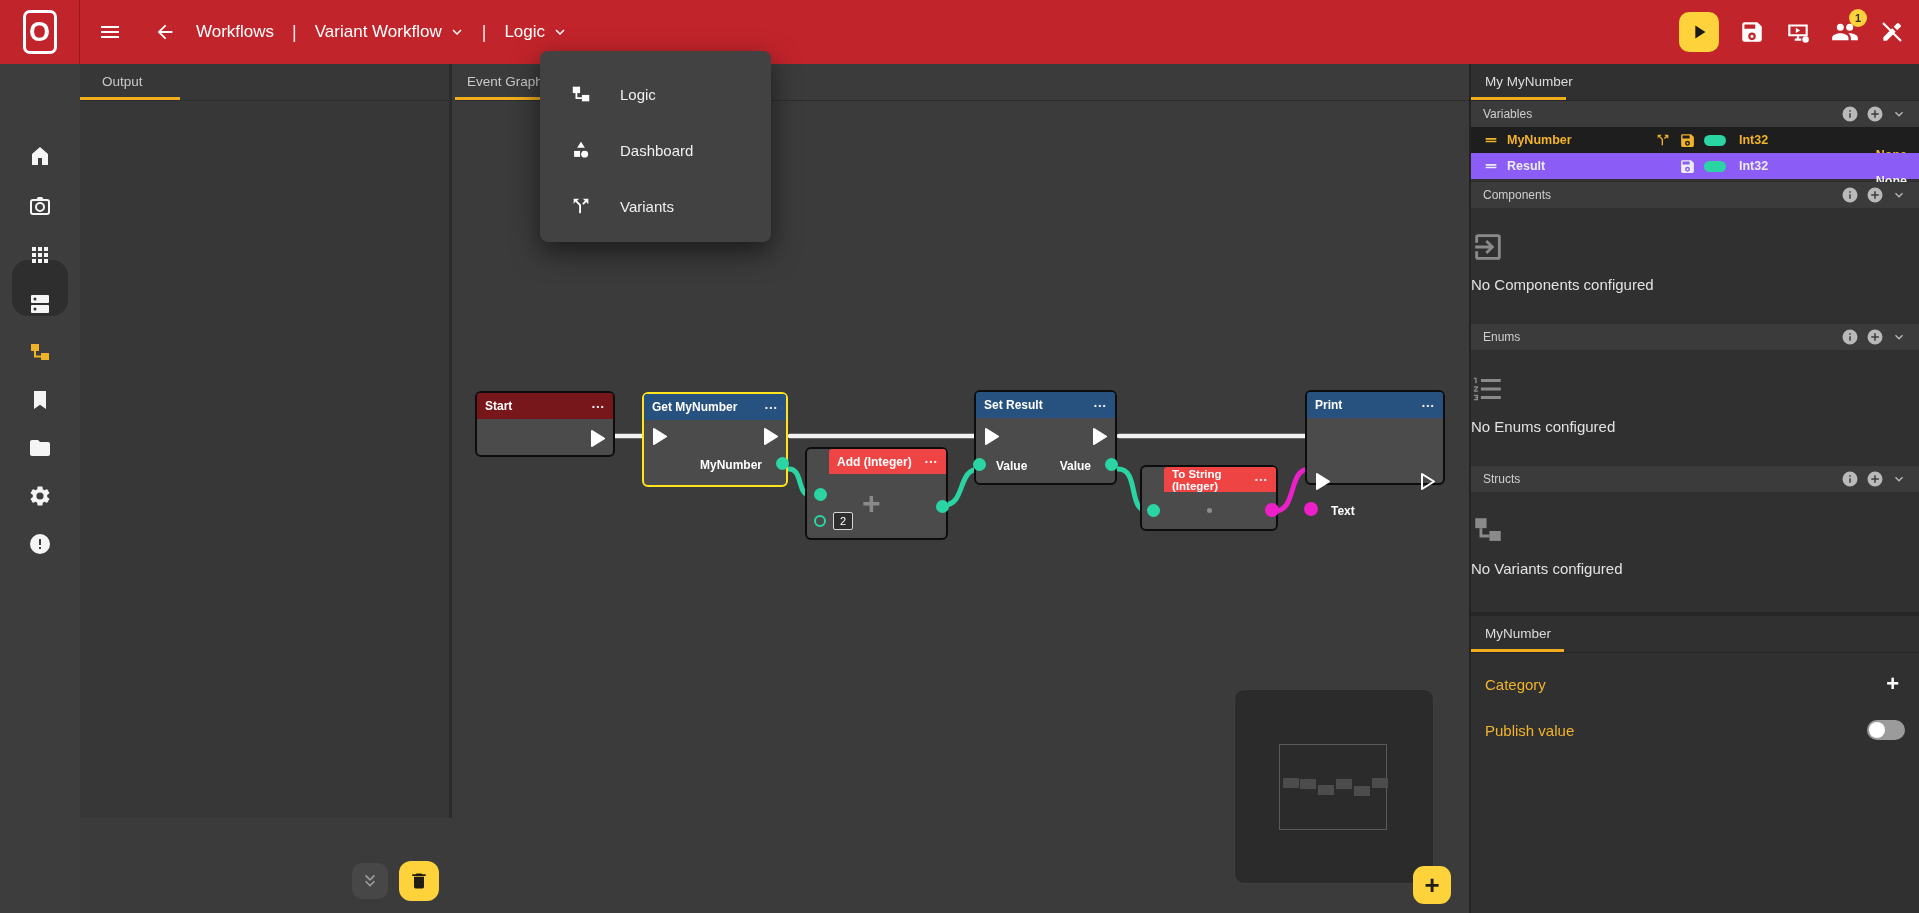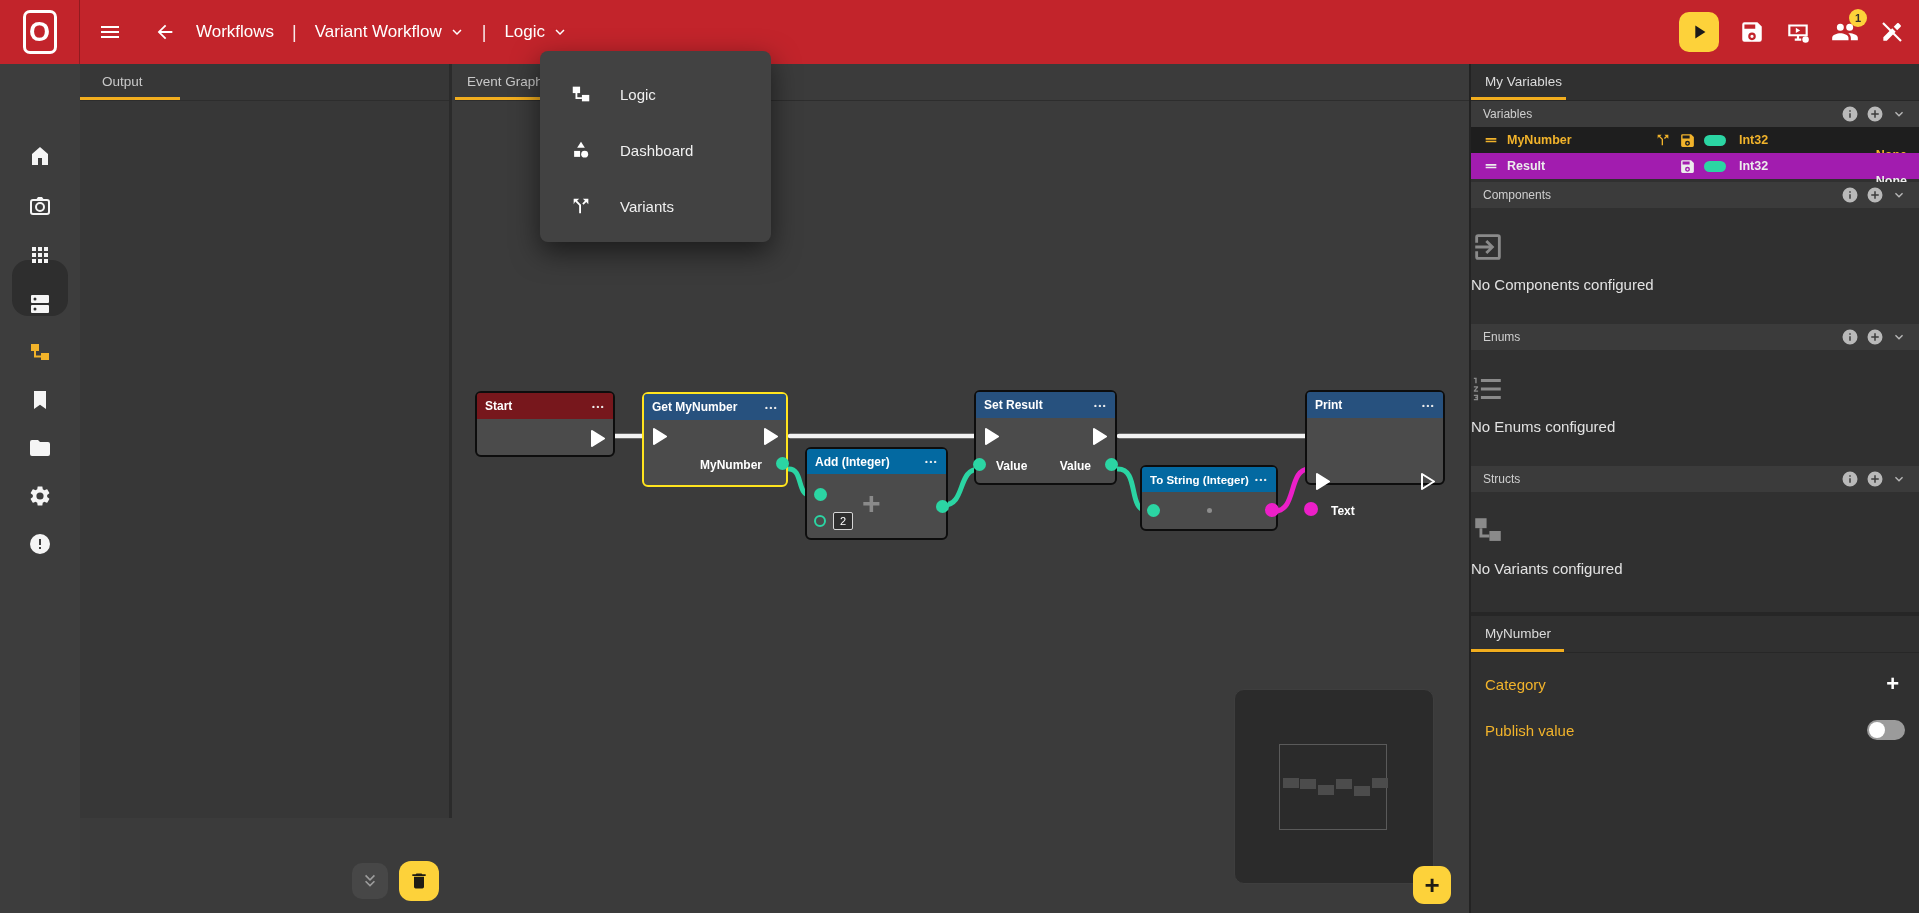--- a/index.html
+++ b/index.html
@@ -50,21 +50,21 @@
   .menu-item { height:56px; display:flex; align-items:center; padding-left:30px; gap:28px;
                color:#f0f0f0; font-size:15px; cursor:pointer; }
   .menu-item .icon { color:#fff; }
 
   
   .node { position:absolute; background:#4b4b4b; border:2px solid #0d0d0d; border-radius:6px; z-index:3; }
   .node.selected { border-color:#ffe41e; }
   .node-header { height:26px; display:flex; align-items:center; justify-content:space-between;
                  padding:0 8px; border-radius:3px 3px 0 0; color:#fff; font-size:12px; font-weight:bold; }
   .node-menu { font-size:8px; letter-spacing:1.5px; color:#f0f0f0; cursor:pointer; }
-  .hdr-red { background:#77171c; } .hdr-blue { background:#27517e; } .hdr-green { background:#0369a1; }
+  .hdr-red { background:#77171c; } .hdr-blue { background:#27517e; } .hdr-green { background:#ef4444;margin-left:22px; }
   .node-body { position:relative; }
   .exec { position:absolute; width:15px; height:17px; }
   .pin { position:absolute; border-radius:50%; }
   .pin.teal { width:13px; height:13px; background:#2bd5a3; }
   .pin.teal.hollow { width:12px; height:12px; background:transparent; border:2px solid #2bd5a3; }
   .pin.magenta { width:14px; height:14px; background:#ec1fc8; }
   .pin-label { position:absolute; color:#fff; font-size:12px; font-weight:bold; }
   .value-box { position:absolute; background:#2e2e2e; border:1px solid #d6d6d6; border-radius:2px;
                color:#fff; font-size:11px; width:20px; height:18px;
                display:flex; align-items:center; justify-content:center; }
@@ -91,21 +91,21 @@
   .rp-tabbar { position:relative; height:37px; border-bottom:1px solid #272727; }
   .rp-tab-label { position:absolute; left:14px; top:10px; font-size:13.5px; color:#dcdcdc; }
   .rp-underline { position:absolute; left:0; bottom:0; width:95px; height:3px; background:#f1ad1e; }
   .sec-header { position:relative; height:26px; background:#3b3b3b; display:flex; align-items:center;
                 padding:0 12px; margin-top:3px; }
   .sec-title { font-size:12px; color:#cfcfcf; flex:1; }
   .sec-icons { display:flex; align-items:center; gap:7px; color:#b9b9b9; }
   .sec-icons .icon { cursor:pointer; }
   .var-row { position:relative; height:26px; display:flex; align-items:center; padding:0 12px; gap:8px; font-size:12.5px; }
   .var-row.selected { background:#1e1e1e; color:#f1b32b; }
-  .var-row.normal { background:#a21caf; color:#ececec; }
+  .var-row.normal { background:#8b5cf6; color:#ececec; }
   .var-name { flex:1; font-weight:bold; }
   .type-capsule { width:22px; height:11px; border-radius:6px; background:#2bd5a3; margin-right:5px; }
   .var-type { width:40px; font-weight:bold; }
   .var-value { width:60px; text-align:right; font-weight:bold; margin-left:60px;margin-top:29px; }
   .empty-state { display:flex; flex-direction:column; align-items:flex-start; color:#e2e2e2; }
   .empty-state .icon { color:#8a8a8a; margin-top:22px; }
   .empty-label { font-size:15px; margin-top:12px; }
   .empty-pad { height:28px; }
 
   
@@ -259,21 +259,21 @@
   <div class="mm-node" style="left:65px; top:89px;"></div>
   <div class="mm-node" style="left:83px; top:95px;"></div>
   <div class="mm-node" style="left:101px; top:89px;"></div>
   <div class="mm-node" style="left:119px; top:96px;"></div>
   <div class="mm-node" style="left:137px; top:88px;"></div>
 </div>
 <div id="add-node-btn" class="float-btn">+</div>
 
 <div id="right-panel">
   <div class="rp-tabbar">
-    <span class="rp-tab-label">My Variables</span>
+    <span class="rp-tab-label">My MyNumber</span>
     <div class="rp-underline"></div>
   </div>
 
   <div class="sec-header" style="margin-top:0;">
     <span class="sec-title">Variables</span>
     <span class="sec-icons">
       <span class="icon">
           <svg width="18" height="18" viewBox="0 0 24 24" fill="currentColor">
             <path fill-rule="evenodd" d="M12 2a10 10 0 1 0 0 20 10 10 0 0 0 0-20zm-1 7h2V7h-2v2zm0 8h2v-6h-2v6z"></path>
           </svg>

